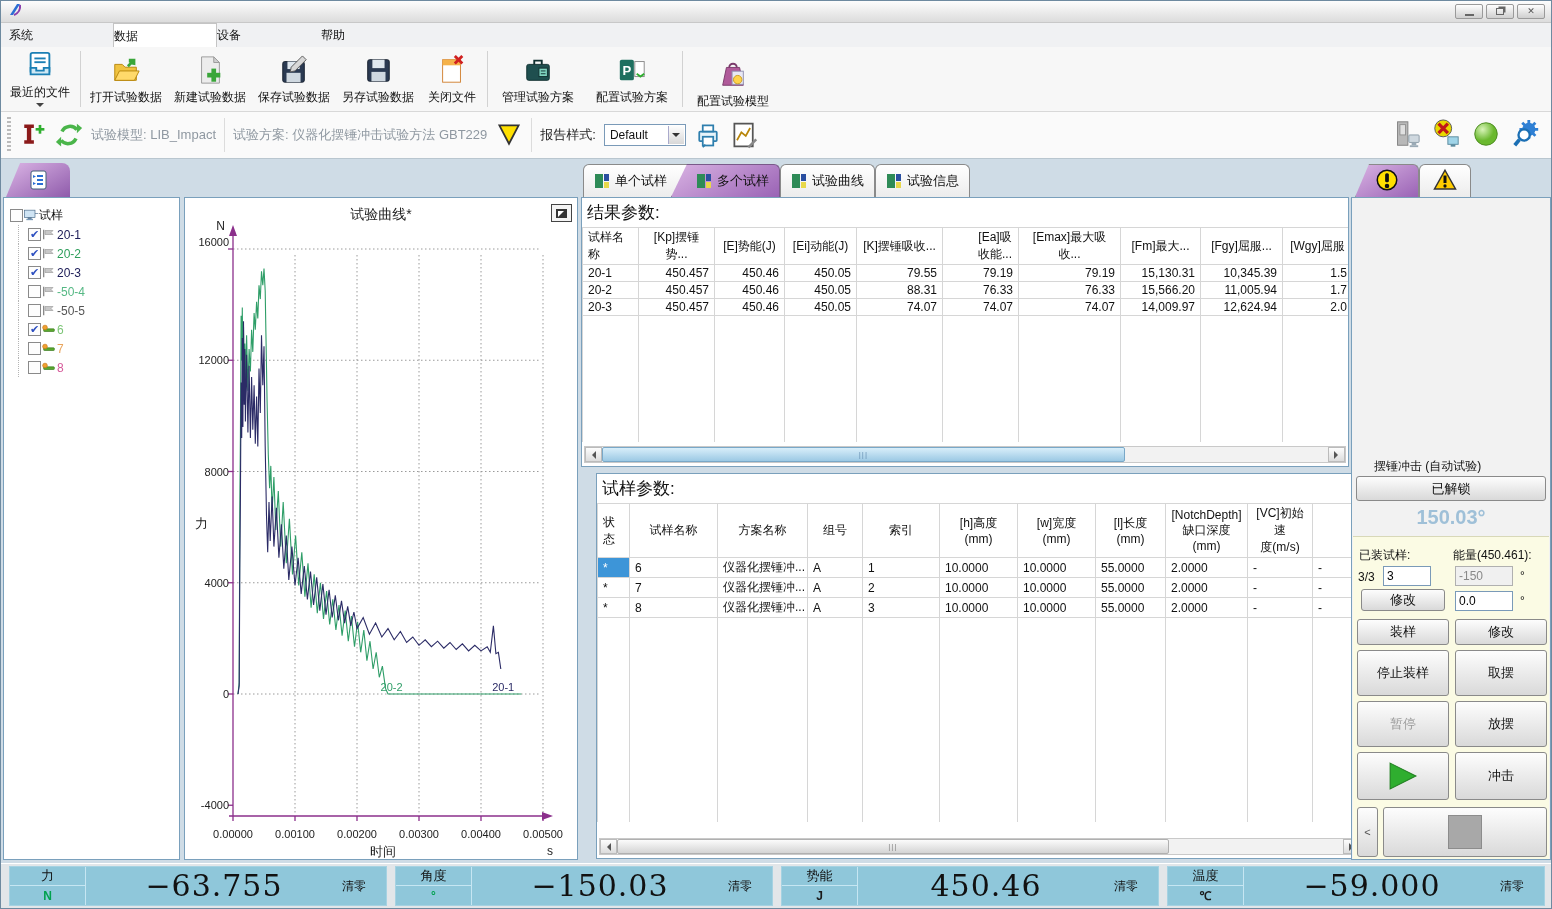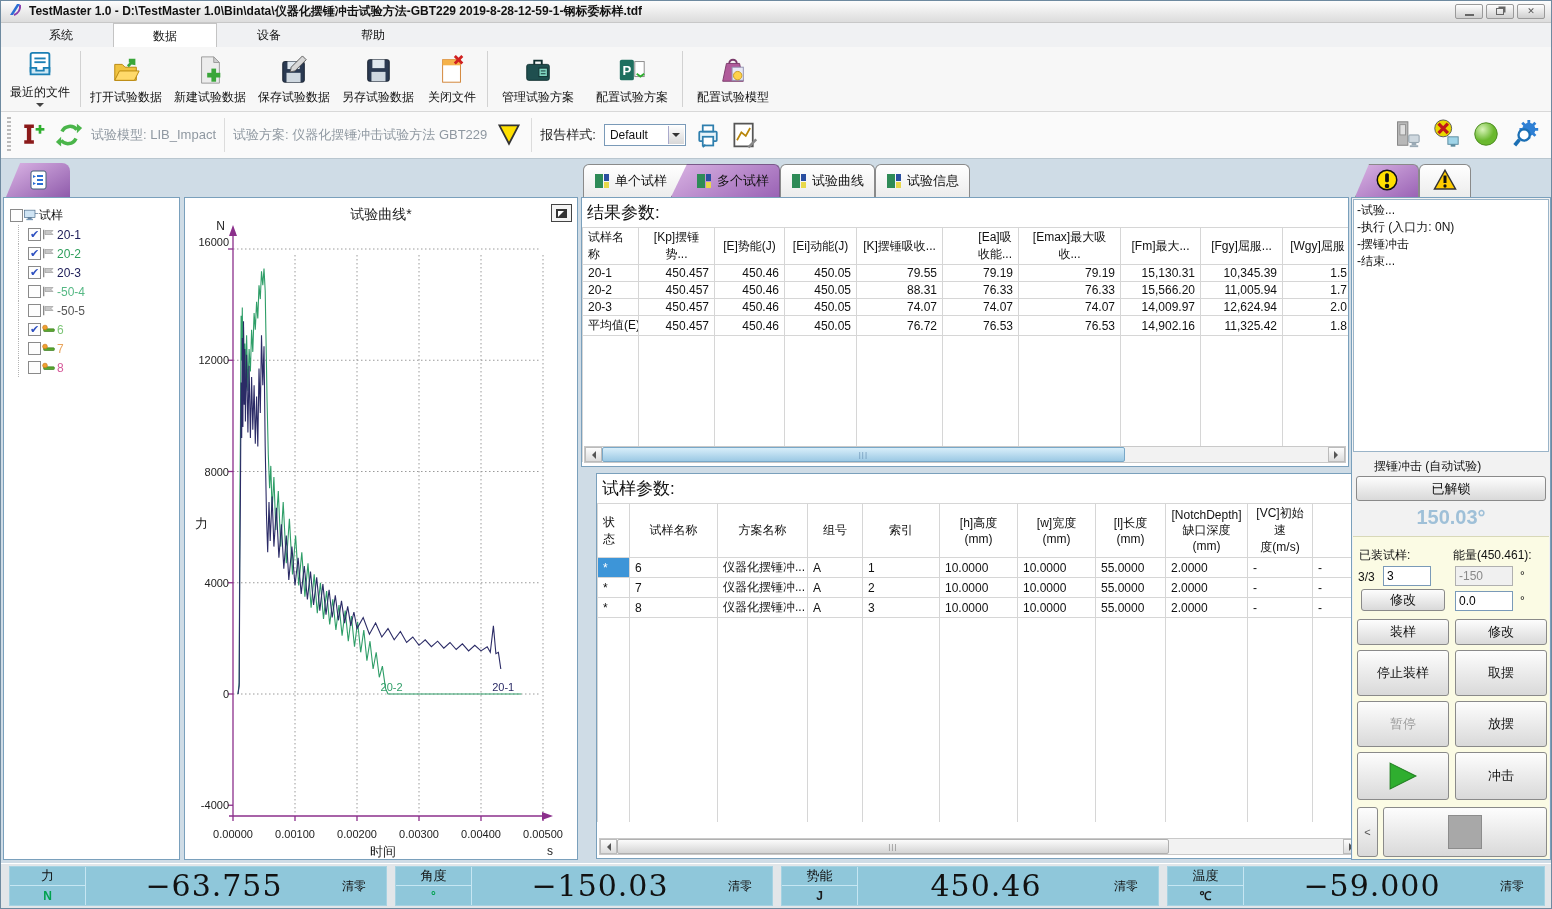--- a/index.html
+++ b/index.html
@@ -10,21 +10,21 @@
   
   .titlebar{height:22px;background:linear-gradient(#fdfdfd,#dcdcdc);display:flex;align-items:center;gap:6px;padding:0 6px;border-bottom:1px solid #c8c8c8;}
   .title-text{font-weight:bold;font-size:12px;white-space:nowrap;overflow:hidden;}
   .win-btns{margin-left:auto;display:flex;gap:3px;}
   .wbtn{width:28px;height:15px;background:linear-gradient(#fefefe,#cfcfcf);border:1px solid #9a9a9a;border-radius:2px;display:flex;align-items:center;justify-content:center;color:#555;font-size:9px;line-height:1;}
   .wb-min{width:9px;height:2px;background:#666;margin-top:6px;}
   .wb-res{width:8px;height:7px;border:1px solid #666;box-shadow:2px -2px 0 -0.5px #666;}
   .wb-x::before{content:"✕";}
   
   .menubar{height:24px;background:#f0f1f3;display:flex;padding-left:8px;}
-  .menu-item{width:104px;text-align:center;line-height:24px;}
+  .menu-item{width:104px;text-align:left;line-height:24px;}
   .menu-item.active{background:#fff;border:1px solid #c4c4c4;border-bottom:none;}
   
   .toolbar{height:65px;background:#f7f7f7;border-bottom:1px solid #d8d8d8;display:flex;align-items:stretch;padding:1px 2px;}
   .tb-btn{display:flex;flex-direction:column;align-items:center;justify-content:center;gap:1px;font-size:12px;padding-top:2px;}
   .tb-btn svg{width:30px;height:30px;}
   .tb-caret{width:0;height:0;border:4px solid transparent;border-top-color:#444;margin-top:1px;}
   .tb-sep{width:1px;background:#d2d2d2;margin:3px 3px;}
   
   .toolbar2{height:47px;background:#fafafa;border-bottom:1px solid #b9c6cf;display:flex;align-items:center;padding:0 6px;gap:8px;}
   .grip{width:4px;height:36px;background:repeating-linear-gradient(#bbb 0 2px,transparent 2px 4px);}
@@ -120,21 +120,20 @@
 </head>
 <body>
 
 <div class="window">
 
   <div class="titlebar">
     <span><svg width="16" height="16" viewBox="0 0 16 16">
           <path d="M3 13 L10 2 h3 L6 13z" fill="#2a6fd4"></path>
           <path d="M7 13 Q14 10 13 3" stroke="#8a3fae" fill="none" stroke-width="2"></path>
         </svg></span>
-    <span class="title-text">TestMaster 1.0 - D:\TestMaster 1.0\Bin\data\仪器化摆锤冲击试验方法-GBT229 2019-8-28-12-59-1-钢标委标样.tdf</span>
     <span class="win-btns">
       <span class="wbtn">
           <i class="wb-min"></i>
         </span>
       <span class="wbtn">
           <i class="wb-res"></i>
         </span>
       <span class="wbtn wb-x"></span>
     </span>
   </div>
@@ -213,21 +212,21 @@
       <div class="tb-btn" style="width: 94px;">
         <span><svg viewBox="0 0 32 32">
             <rect x="3" y="5" width="15" height="22" rx="2" fill="#1f6f5f"></rect>
             <text x="10.5" y="21" font-size="14" font-weight="bold" fill="#fff" text-anchor="middle" font-family="Liberation Sans,sans-serif">P</text>
             <rect x="19" y="7" width="10" height="16" fill="#fff" stroke="#888"></rect>
             <path d="M21 20 l4 3 4-3" fill="none" stroke="#2fae2f" stroke-width="2"></path>
           </svg></span>
         <span>配置试验方案</span>
       </div>
       <span class="tb-sep"></span>
-      <div class="tb-btn" style="width: 94px;">
+      <div class="tb-btn" style="width: 94px; justify-content: flex-end;">
         <span><svg viewBox="0 0 32 32">
             <path d="M9 9 h14 l4 19 H5 z" fill="#b05a9a" stroke="#7a3a6a"></path>
             <path d="M12 9 a4 4 0 0 1 8 0" fill="none" stroke="#7a3a6a" stroke-width="2"></path>
             <rect x="15" y="13" width="12" height="14" fill="#e8e8f4" stroke="#9090b0"></rect>
             <circle cx="21" cy="22" r="4.5" fill="#ffd24a" stroke="#c89a20"></circle>
           </svg></span>
         <span>配置试验模型</span>
       </div>
     </div>
 
@@ -582,32 +581,20 @@
                 <td class=" num" style="height: 17px;">450.46</td>
                 <td class=" num" style="height: 17px;">450.05</td>
                 <td class=" num" style="height: 17px;">74.07</td>
                 <td class=" num" style="height: 17px;">74.07</td>
                 <td class=" num" style="height: 17px;">74.07</td>
                 <td class=" num" style="height: 17px;">14,009.97</td>
                 <td class=" num" style="height: 17px;">12,624.94</td>
                 <td class=" num" style="height: 17px;">2.0</td>
               </tr>
               <tr>
-                <td style="height: 17px;">平均值(E)</td>
-                <td class=" num" style="height: 17px;">450.457</td>
-                <td class=" num" style="height: 17px;">450.46</td>
-                <td class=" num" style="height: 17px;">450.05</td>
-                <td class=" num" style="height: 17px;">76.72</td>
-                <td class=" num" style="height: 17px;">76.53</td>
-                <td class=" num" style="height: 17px;">76.53</td>
-                <td class=" num" style="height: 17px;">14,902.16</td>
-                <td class=" num" style="height: 17px;">11,325.42</td>
-                <td class=" num" style="height: 17px;">1.8</td>
-              </tr>
-              <tr>
                 <td style="height: 126px; border-bottom: none;"></td>
                 <td style="height: 126px; border-bottom: none;"></td>
                 <td style="height: 126px; border-bottom: none;"></td>
                 <td style="height: 126px; border-bottom: none;"></td>
                 <td style="height: 126px; border-bottom: none;"></td>
                 <td style="height: 126px; border-bottom: none;"></td>
                 <td style="height: 126px; border-bottom: none;"></td>
                 <td style="height: 126px; border-bottom: none;"></td>
                 <td style="height: 126px; border-bottom: none;"></td>
                 <td style="height: 126px; border-bottom: none;"></td>
@@ -737,26 +724,20 @@
       <span class="rtab">
           <span><svg viewBox="0 0 32 32">
               <polygon points="16,3 30,28 2,28" fill="#ffcc00" stroke="#333" stroke-width="2"></polygon>
               <rect x="14" y="10" width="4" height="10" fill="#111"></rect>
               <circle cx="16" cy="24" r="2.2" fill="#111"></circle>
             </svg></span>
         </span>
     </div>
 
     <div class="right-panel">
-      <div class="log-box" id="log-box">
-          <div>-试验...</div>
-          <div>-执行 (入口力: 0N)</div>
-          <div>-摆锤冲击</div>
-          <div>-结束...</div>
-        </div>
       <div class="mode-label">摆锤冲击 (自动试验)</div>
       <button class="unlock-btn">已解锁</button>
       <div class="angle-display">150.03°</div>
       <div class="yellow-box">
         <span class="ylabel" style="left:6px;top:10px">已装试样:</span>
         <span class="ylabel" style="left:100px;top:10px">能量(450.461):</span>
         <span class="ylabel" style="left:5px;top:33px">3/3</span>
         <input class="yinput" style="left: 30px; top: 29px; width: 48px;" value="3">
         <input class="yinput dis" style="left: 102px; top: 29px; width: 58px;" disabled="" value="-150">
         <span class="deg" style="left:167px;top:32px">°</span>

